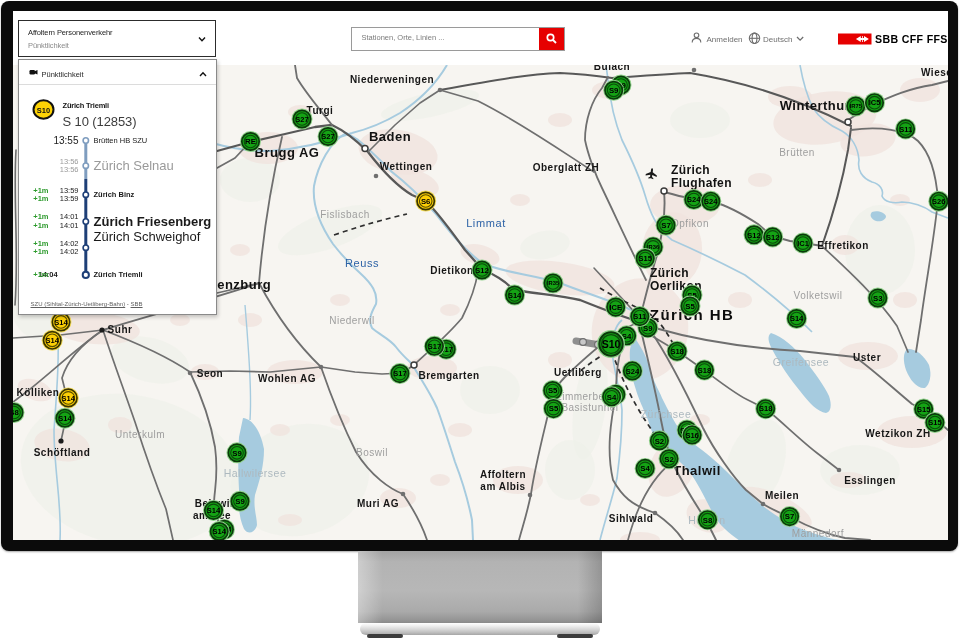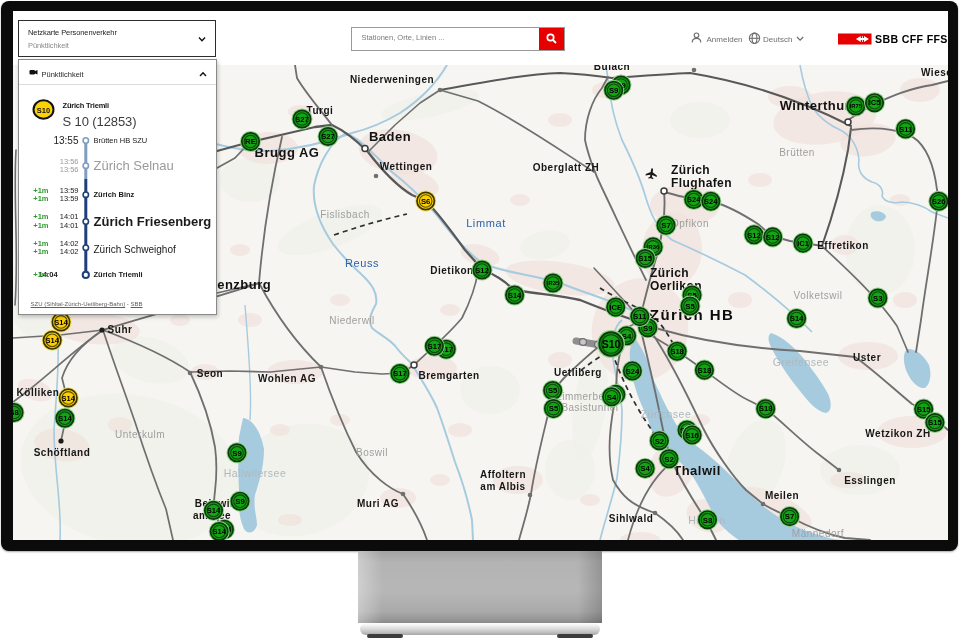--- a/index.html
+++ b/index.html
@@ -465,21 +465,21 @@
        <path d="M784,26 l3.1,3.1 l3.1,-3.1" stroke-width="1.3"></path>
      </g>
      <text x="693.5" y="31" font-size="8" fill="#6e6e6e">Anmelden</text>
      <text x="750" y="31" font-size="8" fill="#6e6e6e">Deutsch</text>
      <rect x="825" y="22.5" width="33.5" height="11" fill="#e60000"></rect>
      <path d="M847.8,24.9 l-4.9,3.1 l4.9,3.1 l0,-2 l1.2,0 l0,2 l0.8,0 l0,-2 l1.2,0 l0,2 l4.9,-3.1 l-4.9,-3.1 l0,2 l-1.2,0 l0,-2 l-0.8,0 l0,2 l-1.2,0 z" fill="#fff"></path>
      <text x="862" y="31.8" font-size="10.6" font-weight="bold" fill="#000" letter-spacing="0.35">SBB CFF FFS</text>
    </svg>
   </div>
   <div class="dd">
-    <div style="position:absolute;left:9px;top:7px;font-size:7.5px;letter-spacing:-0.1px;color:#1e1e1e">Netzkarte Personenverkehr</div>
+    <div style="position:absolute;left:9px;top:7px;font-size:7.5px;letter-spacing:-0.1px;color:#1e1e1e">Affoltern Personenverkehr</div>
     <div style="position:absolute;left:9px;top:20px;font-size:7.5px;letter-spacing:-0.1px;color:#8c8c8c">Pünktlichkeit</div>
     <svg width="8" height="7" style="position:absolute;right:9px;top:15px">
           <path d="M1,1.5 l3,3.2 l3,-3.2" fill="none" stroke="#111" stroke-width="1.4"></path>
         </svg>
   </div>
   <div class="panel">
     <svg width="12" height="12" style="position:absolute;left:10px;top:8px">
           <rect x="0.5" y="2" width="5.5" height="4.5" rx="1.2" fill="#111"></rect>
           <path d="M6,3 L8.5,2.1 L8.5,6.4 L6,5.5 Z" fill="#111"></path>
         </svg>
@@ -516,21 +516,21 @@
         <div style="position:absolute;left:75px;top:130.7px;font-size:7.5px;font-weight:bold;color:#1a1a1a;line-height:8px;white-space:nowrap">Zürich Binz</div>
         <div style="position:absolute;left:20px;top:153.3px;width:40px;text-align:right;font-size:7.5px;font-weight:normal;color:#1a1a1a;line-height:8px">14:01</div>
         <div style="position:absolute;left:20px;top:161.7px;width:40px;text-align:right;font-size:7.5px;font-weight:normal;color:#1a1a1a;line-height:8px">14:01</div>
         <div style="position:absolute;left:6px;top:153.3px;width:24px;text-align:right;font-size:7.5px;font-weight:bold;color:#2e9b2e;line-height:8px">+1m</div>
         <div style="position:absolute;left:6px;top:161.7px;width:24px;text-align:right;font-size:7.5px;font-weight:bold;color:#2e9b2e;line-height:8px">+1m</div>
         <div style="position:absolute;left:75px;top:157.5px;font-size:13px;font-weight:bold;color:#1a1a1a;line-height:8px;white-space:nowrap">Zürich Friesenberg</div>
         <div style="position:absolute;left:20px;top:179.5px;width:40px;text-align:right;font-size:7.5px;font-weight:normal;color:#1a1a1a;line-height:8px">14:02</div>
         <div style="position:absolute;left:20px;top:187.8px;width:40px;text-align:right;font-size:7.5px;font-weight:normal;color:#1a1a1a;line-height:8px">14:02</div>
         <div style="position:absolute;left:6px;top:179.5px;width:24px;text-align:right;font-size:7.5px;font-weight:bold;color:#2e9b2e;line-height:8px">+1m</div>
         <div style="position:absolute;left:6px;top:187.8px;width:24px;text-align:right;font-size:7.5px;font-weight:bold;color:#2e9b2e;line-height:8px">+1m</div>
-        <div style="position:absolute;left:75px;top:186px;font-size:10px;font-weight:normal;color:#1a1a1a;line-height:8px;white-space:nowrap">Zürich Schweighof</div>
+        <div style="position:absolute;left:75px;top:173px;font-size:13px;font-weight:normal;color:#1a1a1a;line-height:8px;white-space:nowrap">Zürich Schweighof</div>
         <div style="position:absolute;left:20px;top:210.9px;width:40px;font-size:7.5px;font-weight:bold;color:#1a1a1a;line-height:8px">14:04</div>
         <div style="position:absolute;left:6px;top:210.9px;width:24px;text-align:right;font-size:7.5px;font-weight:bold;color:#2e9b2e;line-height:8px">+1m</div>
         <div style="position:absolute;left:75px;top:210.9px;font-size:7.5px;font-weight:bold;color:#1a1a1a;line-height:8px;white-space:nowrap">Zürich Triemli</div>
     <div style="position:absolute;left:12px;top:241px;font-size:6px;color:#5f5f5f"><span style="text-decoration:underline">SZU (Sihltal-Zürich-Uetliberg-Bahn)</span> - <span style="text-decoration:underline">SBB</span></div>
   </div>
  </div>
 </div>
 <div style="position:absolute;left:358px;top:551px;width:244px;height:72px;background:linear-gradient(180deg,#a2a2a2 0%,#b3b3b3 15%,#b7b7b7 55%,#aaaaaa 84%,#969696 95%,#8a8a8a 100%)"></div>
 <div style="position:absolute;left:358px;top:551px;width:244px;height:72px;background:linear-gradient(90deg,rgba(255,255,255,.35),rgba(255,255,255,0) 10%,rgba(0,0,0,0) 90%,rgba(0,0,0,.18))"></div>
 <div style="position:absolute;left:360px;top:623px;width:240px;height:12px;border-radius:6px;background:linear-gradient(180deg,#ffffff 0%,#f0f0f0 22%,#d8d8d8 52%,#bdbdbd 80%,#a6a6a6 100%)"></div>

